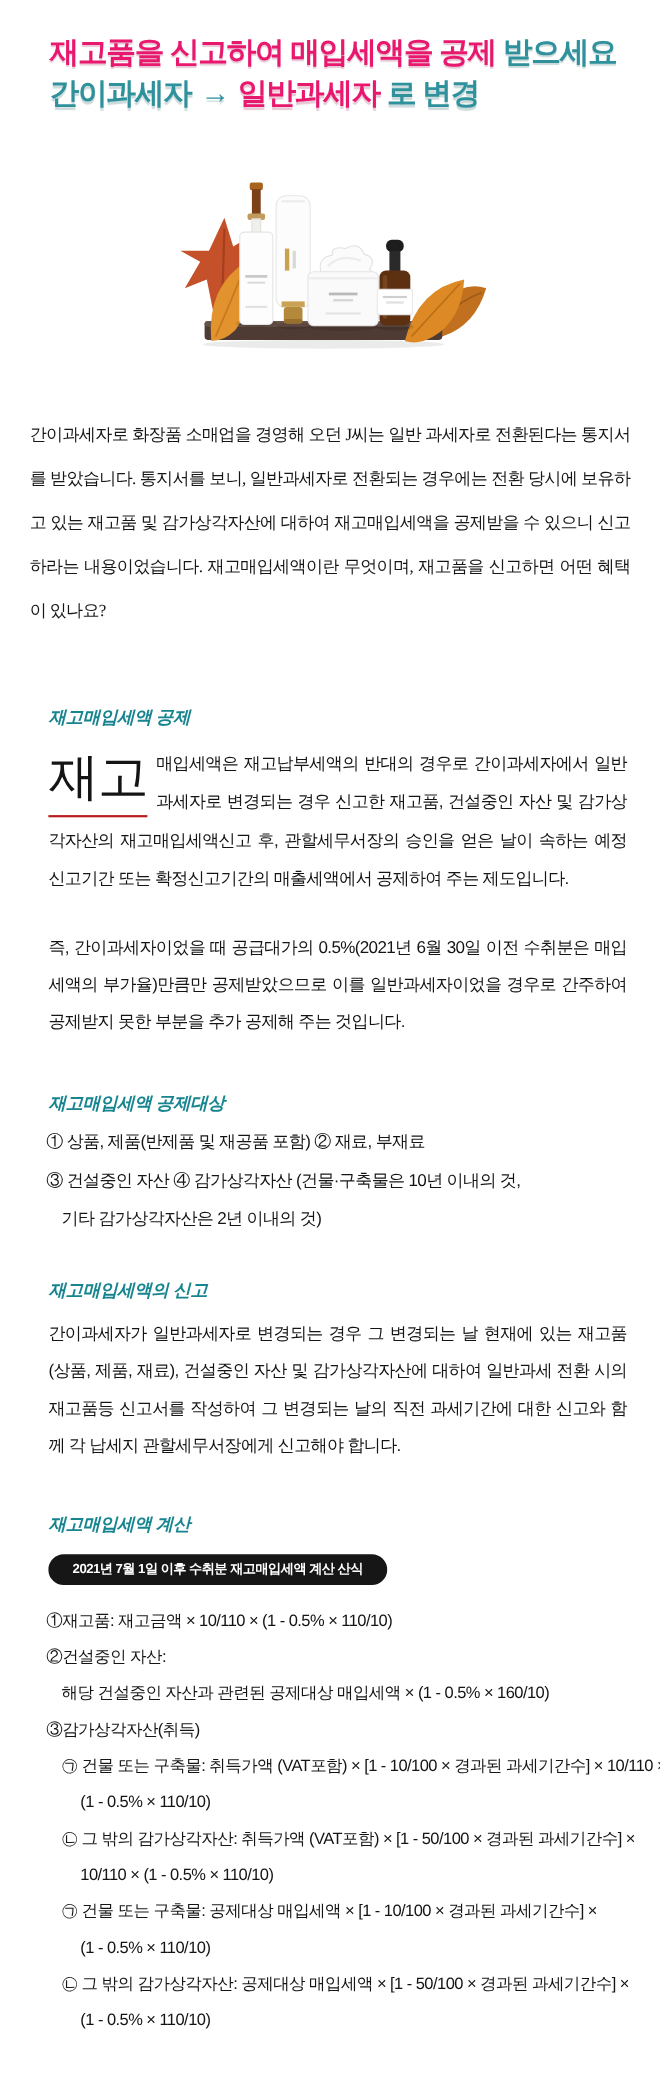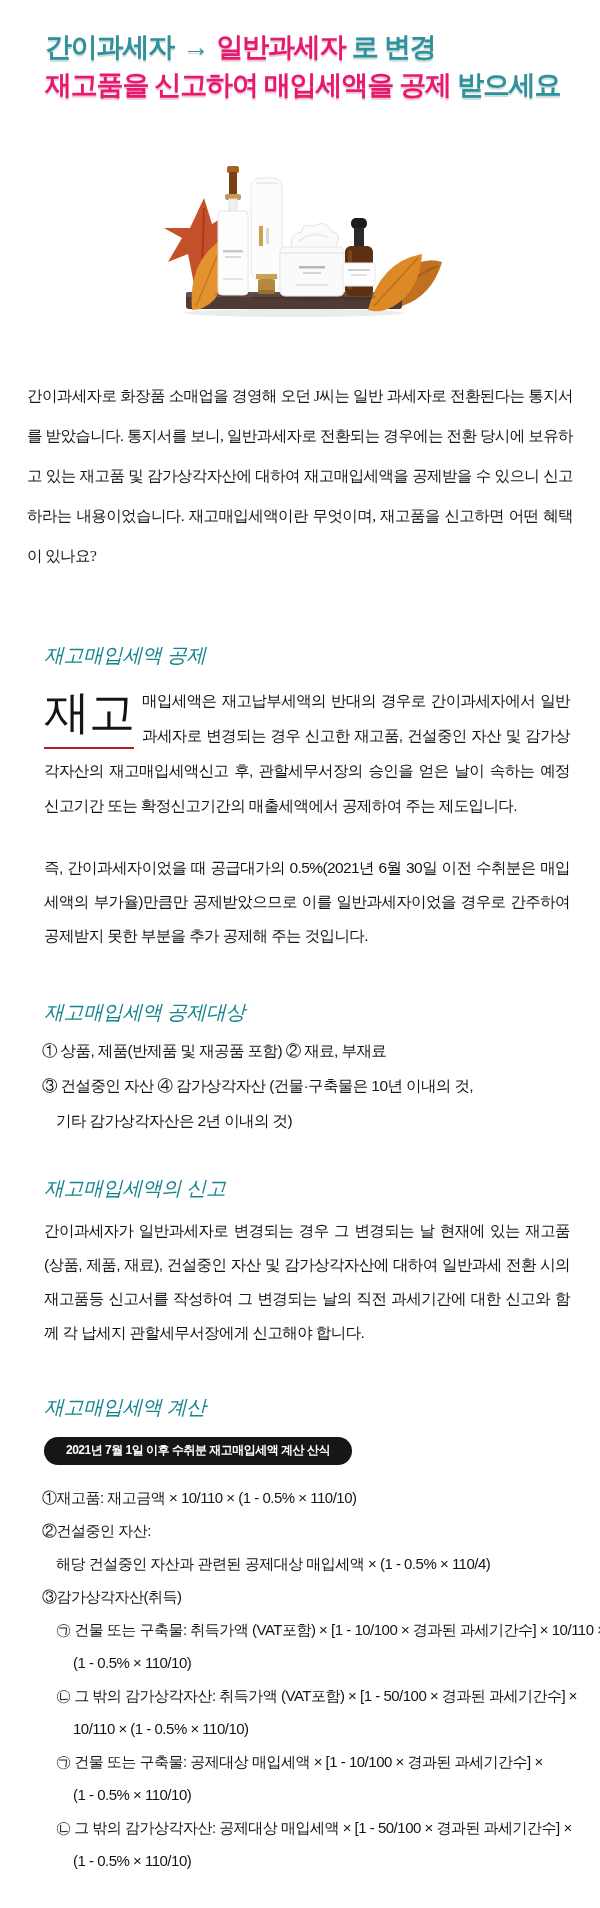--- a/index.html
+++ b/index.html
@@ -17,21 +17,21 @@
   
   .photo { width:340px; height:178px; margin:38px auto 0; position:relative; }
   
   .intro {
     margin:56px 27px 0; font-family:"Liberation Serif", serif;
     font-size:15.5px; line-height:40px; letter-spacing:-0.6px;
     text-align:justify; word-break:break-all; color:#161616;
   }
   
   .sec {
-    margin-left:44px; font-size:20px; font-style:italic; font-weight:400;
+    margin-left:44px; font-size:16px; font-style:italic; font-weight:700;
     color:#17858f; letter-spacing:-0.4px;
   }
   .mt-h1 { margin-top:66px; }
   .mt-h2 { margin-top:46px; }
   .mt-h3 { margin-top:44px; }
   .mt-h4 { margin-top:44px; }
   
   .droppara {
     margin:14px 30px 0 44px; font-size:15.5px; line-height:35px;
     letter-spacing:-0.6px; text-align:justify; word-break:break-all;
@@ -60,28 +60,28 @@
   .calc-lines { margin:22px 0 0 42px; font-size:15px; letter-spacing:-0.5px; }
   .cl { line-height:21px; margin-bottom:12px; white-space:nowrap; }
   .ind1 { padding-left:14px; }
   .ind2 { padding-left:31px; }
 </style>
 </head>
 <body>
 
 <div class="header">
   <div class="hl">
+    <span class="c-pink">재고품을 신고하여 매입세액을 공제</span>
+    <span class="c-teal">받으세요</span>
+  </div>
+  <div class="hl">
     <span class="c-teal">간이과세자</span>
     <span class="c-teal arrow">→</span>
     <span class="c-pink">일반과세자</span>
     <span class="c-teal">로 변경</span>
-  </div>
-  <div class="hl">
-    <span class="c-pink">재고품을 신고하여 매입세액을 공제</span>
-    <span class="c-teal">받으세요</span>
   </div>
 </div>
 
 <div class="photo">
   <svg width="340" height="178" viewBox="0 0 340 178">
 
     <g>
       <path d="M74 56 L82 82 L102 70 L92 96 L114 100 L90 110 L100 132 L76 118 L64 142 L58 112 L38 120 L52 96 L34 86 L60 86 Z" fill="#c4512a"></path>
       <path d="M74 66 L72 132" stroke="#a63f1e" stroke-width="2" fill="none"></path>
     </g>
@@ -176,21 +176,21 @@
 <div class="sec mt-h3">재고매입세액의 신고</div>
 <div class="bodypara tight">간이과세자가 일반과세자로 변경되는 경우 그 변경되는 날 현재에 있는 재고품(상품, 제품, 재료), 건설중인 자산 및 감가상각자산에 대하여 일반과세 전환 시의 재고품등 신고서를 작성하여 그 변경되는 날의 직전 과세기간에 대한 신고와 함께 각 납세지 관할세무서장에게 신고해야 합니다.</div>
 
 <div class="sec mt-h4">재고매입세액 계산</div>
 <div>
   <span class="badge">2021년 7월 1일 이후 수취분 재고매입세액 계산 산식</span>
 </div>
 <div class="calc-lines">
   <div class="cl">①재고품: 재고금액 × 10/110 × (1 - 0.5% × 110/10)</div>
   <div class="cl">②건설중인 자산:</div>
-  <div class="cl ind1">해당 건설중인 자산과 관련된 공제대상 매입세액 × (1 - 0.5% × 110/4)</div>
+  <div class="cl ind1">해당 건설중인 자산과 관련된 공제대상 매입세액 × (1 - 0.5% × 160/10)</div>
   <div class="cl">③감가상각자산(취득)</div>
   <div class="cl ind1">㉠ 건물 또는 구축물: 취득가액 (VAT포함) × [1 - 10/100 × 경과된 과세기간수] × 10/110 ×</div>
   <div class="cl ind2">(1 - 0.5% × 110/10)</div>
   <div class="cl ind1">㉡ 그 밖의 감가상각자산: 취득가액 (VAT포함) × [1 - 50/100 × 경과된 과세기간수] ×</div>
   <div class="cl ind2">10/110 × (1 - 0.5% × 110/10)</div>
   <div class="cl ind1">㉠ 건물 또는 구축물: 공제대상 매입세액 × [1 - 10/100 × 경과된 과세기간수] ×</div>
   <div class="cl ind2">(1 - 0.5% × 110/10)</div>
   <div class="cl ind1">㉡ 그 밖의 감가상각자산: 공제대상 매입세액 × [1 - 50/100 × 경과된 과세기간수] ×</div>
   <div class="cl ind2">(1 - 0.5% × 110/10)</div>
 </div>

